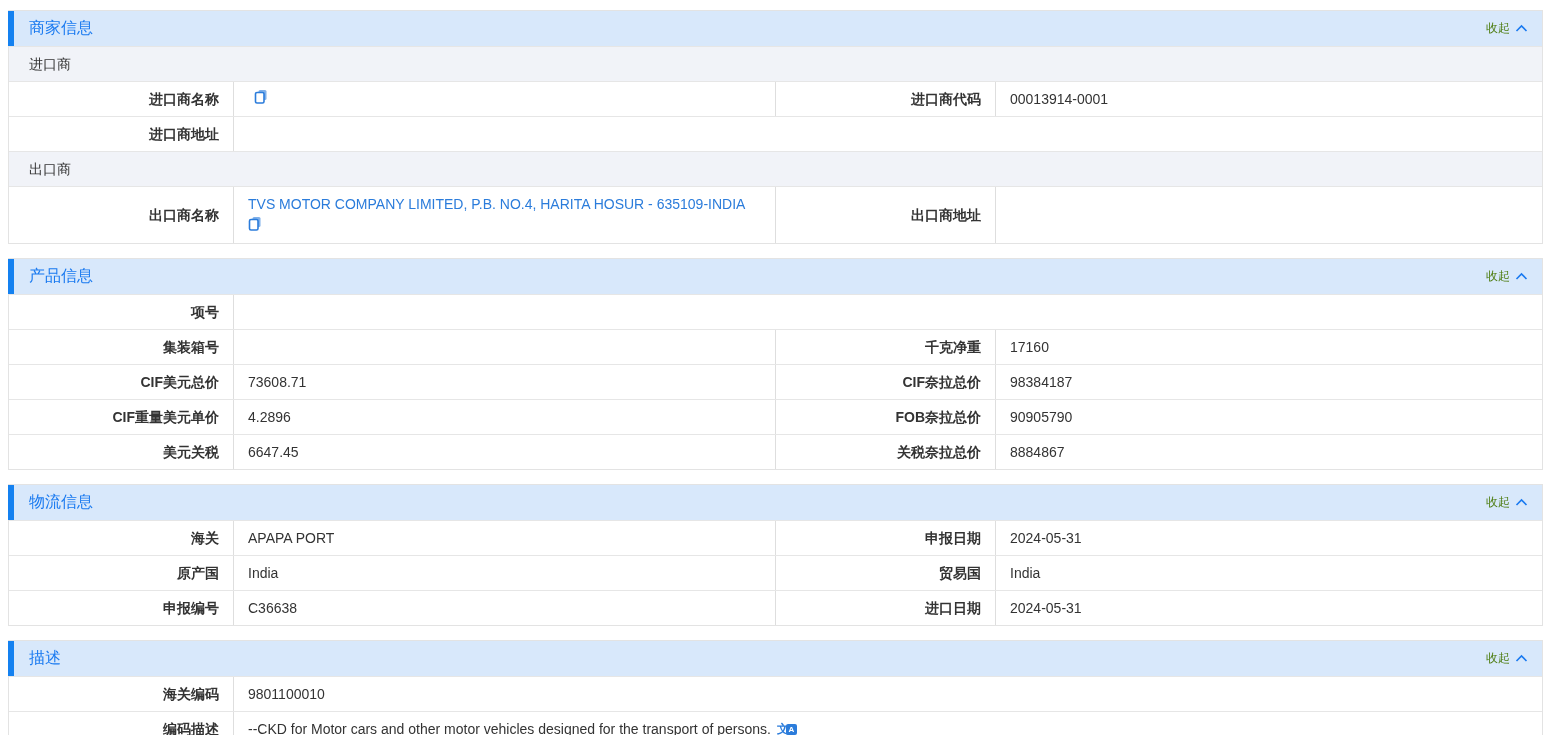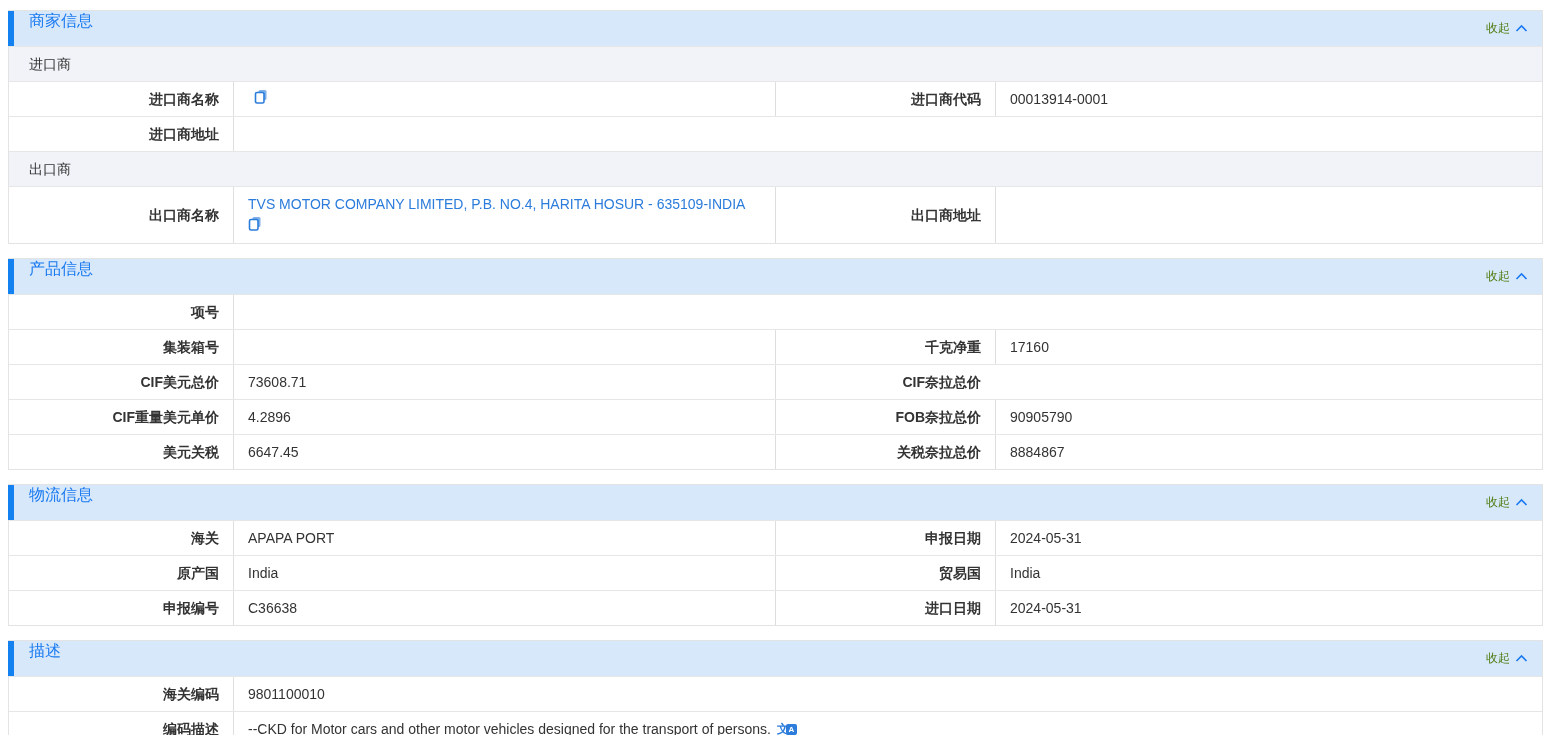--- a/index.html
+++ b/index.html
@@ -14,20 +14,21 @@
   .page { padding: 10px 8px 6px 8px; }
 
   .sec { border: 1px solid #e3e3e3; background: #fff; }
   .sec + .sec { margin-top: 14px; }
 
   .sec-header {
     position: relative;
     height: 35px;
     background: #d8e8fb;
     display: flex;
+    align-items: center;
     padding: 0 14px 0 20px;
   }
   .accent {
     position: absolute;
     left: -1px; top: 0; bottom: 0;
     width: 6px;
     background: #1481f0;
   }
   .sec-title {
     color: #1a7af0;
@@ -159,20 +160,21 @@
       <div class="cell lbl">集装箱号</div>
       <div class="cell val"></div>
       <div class="cell lbl">千克净重</div>
       <div class="cell val">17160</div>
     </div>
 
     <div class="row">
       <div class="cell lbl">CIF美元总价</div>
       <div class="cell val">73608.71</div>
       <div class="cell lbl">CIF奈拉总价</div>
+      <div class="cell val">98384187</div>
     </div>
 
     <div class="row">
       <div class="cell lbl">CIF重量美元单价</div>
       <div class="cell val">4.2896</div>
       <div class="cell lbl">FOB奈拉总价</div>
       <div class="cell val">90905790</div>
     </div>
 
     <div class="row">

